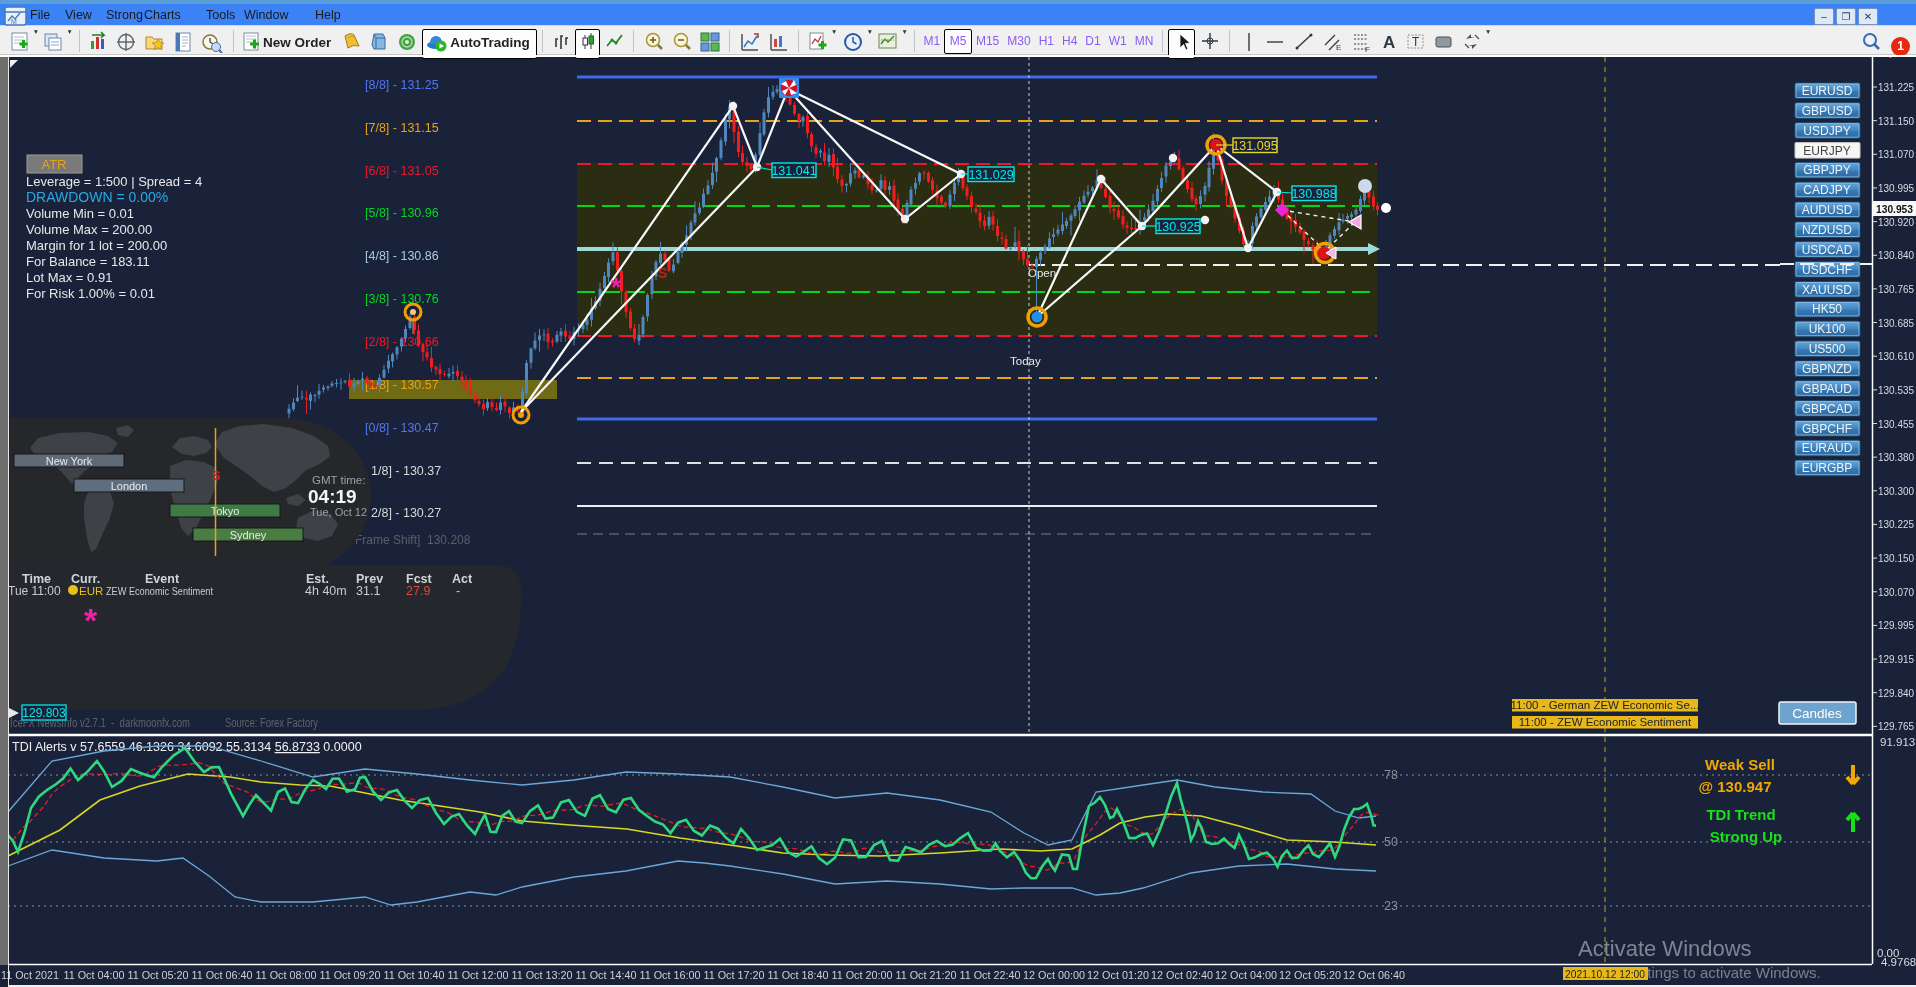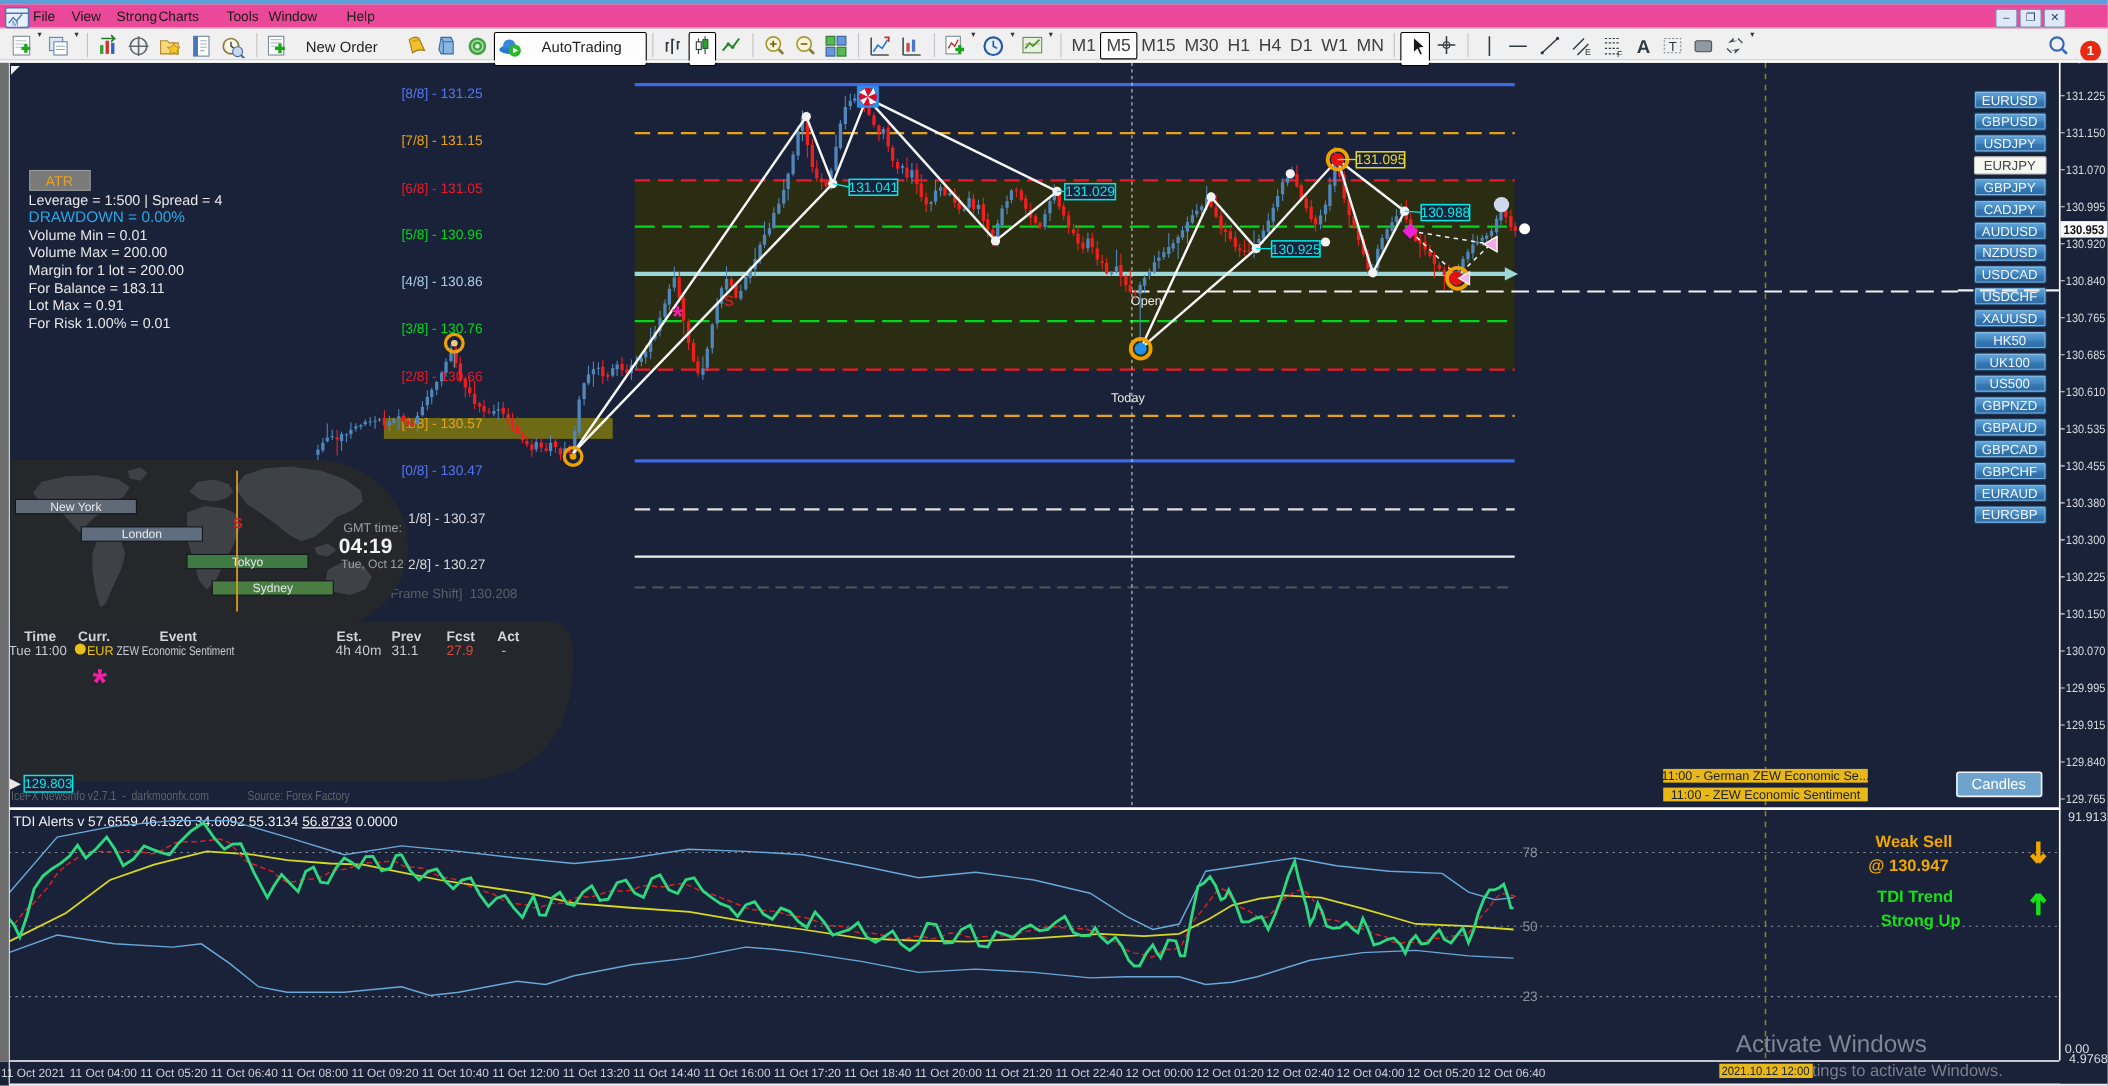--- a/index.html
+++ b/index.html
@@ -1,29 +1,29 @@
 <!DOCTYPE html>
 <html><head><meta charset="utf-8"><style>
 * { margin:0; padding:0; box-sizing:border-box; }
 html,body { width:1916px; height:987px; overflow:hidden;
   font-family:"Liberation Sans", sans-serif; background:#f0f0f0; }
 #titlebar { position:absolute; left:0; top:0; width:1916px; height:4px; background:#5b9fd8; }
-#menubar { position:absolute; left:0; top:4px; width:1916px; height:22px; background:#ec4899;
+#menubar { position:absolute; left:0; top:4px; width:1916px; height:22px; background:#3b82f6;
   border-bottom:1px solid #d8d8d8; font-size:12.5px; color:#1a1a1a;padding-left:20px; }
 .mticon { position:absolute; left:4px; top:1px; }
 .menu { position:absolute; top:4px; }
 #winbtns { position:absolute; right:38px; top:4px; }
 .wbtn { display:inline-block; width:20px; height:17px; background:#dfe9f5; border:1px solid #7a93b8;
   color:#23406b; font-size:10px; text-align:center; line-height:15px; margin-left:2px; border-radius:2px; }
 #toolbar { position:absolute; left:0; top:27px; width:1916px; height:28px; background:#f0f0f0;
   border-bottom:1px solid #c8c8c8; white-space:nowrap; padding-left:6px; }
 .tbtn { display:inline-block; vertical-align:top; margin-top:2px; padding:1px 3.5px; border:1px solid transparent; }
 .tbtn.pressed { background:#fdfdfd; border:1px solid #000000; border-radius:2px; }
-.tlab { font-size:13.5px; color:#222; vertical-align:6px; padding:0 18px; }
-.tflab { font-size:16px; color:#404040; padding:2px 1px; display:inline-block; line-height:17px; }
+.tlab { font-size:13.5px; color:#222; vertical-align:6px; padding:0 3px;font-weight:bold; }
+.tflab { font-size:12px; color:#8b5cf6; padding:2px 1px; display:inline-block; line-height:17px; }
 .drop { font-size:7.5px; color:#333; vertical-align:7px; margin:0 2px 0 1px; }
 .tsep { display:inline-block; width:1px; height:22px; background:#c0c4c8; margin:3px 5px 0 5px; vertical-align:top; }
 #tb-right { position:absolute; right:6px; top:4px; }
 #notif { position:relative; display:inline-block; width:19px; height:19px; border-radius:50%;
   background:#e82810; color:#fff; font-size:12px; font-weight:bold; text-align:center;
   line-height:19px; vertical-align:3px; margin-left:8px; }
 #frame-left { position:absolute; left:0; top:56px; width:8px; height:909px; background:#6e6e6e; }
 #chart { position:absolute; left:0; top:0; }
 #topline { position:absolute; left:0; top:55px; width:1916px; height:2px; background:#fff; }
 </style></head><body>

